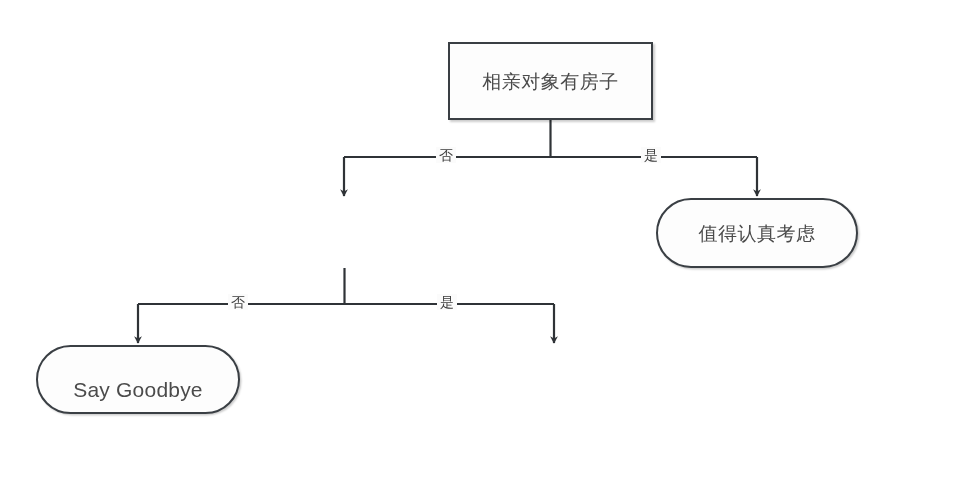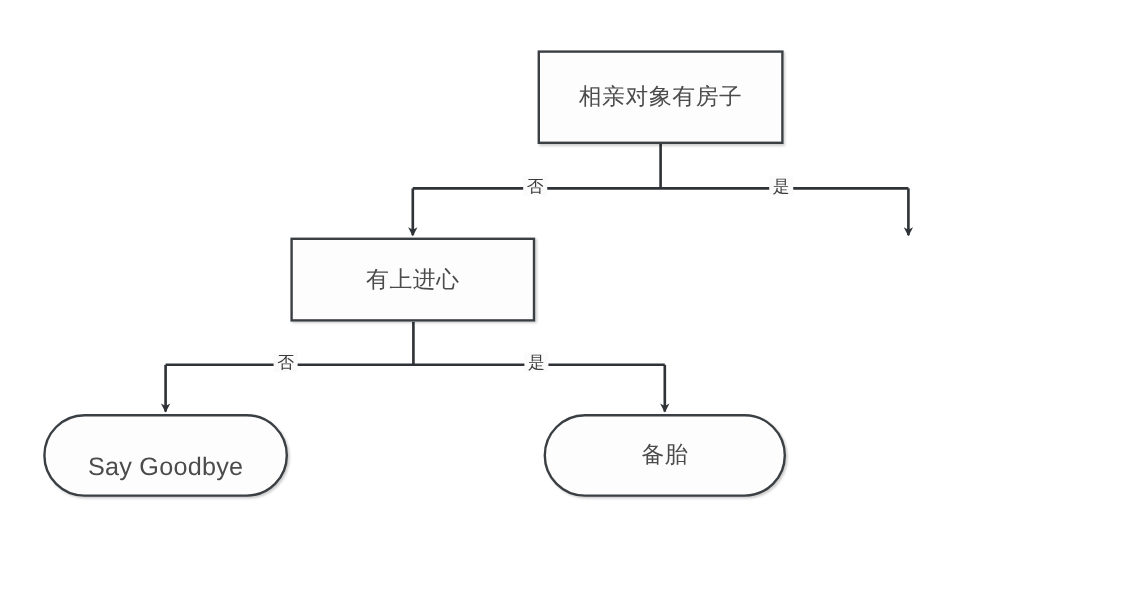--- a/index.html
+++ b/index.html
@@ -107,31 +107,28 @@
 
     <path d="M 138 304 L 138 343" stroke="#2f3337" stroke-width="2.2" fill="none" marker-end="url(#arrowhead)"></path>
 
     <path d="M 554 304 L 554 343" stroke="#2f3337" stroke-width="2.2" fill="none" marker-end="url(#arrowhead)"></path>
   </svg>
 
   <div class="node node-rect" style="left: 448px; top: 42px; width: 205px; height: 78px; align-items: center;">
     <span class="node-label">相亲对象有房子</span>
   </div>
 
-  <div class="node node-rect" style="left: 242px; top: 198px; width: 204px; height: 70px;">
-    <span class="node-label">有上进心</span>
+
+  <div class="node node-stadium" style="left: 656px; top: 198px; width: 202px; height: 70px; border-radius: 35px;">
+    <span class="node-label">值得认真考虑</span>
   </div>
-
 
   <div class="node node-stadium" style="left: 36px; top: 345px; width: 204px; height: 69px; border-radius: 34.5px;">
     <span class="node-label latin">Say Goodbye</span>
   </div>
 
-  <div class="node node-stadium" style="left: 453px; top: 345px; width: 202px; height: 69px; border-radius: 34.5px;">
-    <span class="node-label">备胎</span>
-  </div>
 
   <span class="edge-label" style="left: 436px; top: 147px;">否</span>
   <span class="edge-label" style="left: 641px; top: 147px;">是</span>
   <span class="edge-label" style="left: 228px; top: 294px;">否</span>
   <span class="edge-label" style="left: 437px; top: 294px;">是</span>
 
 </div>
 
 </body></html>

